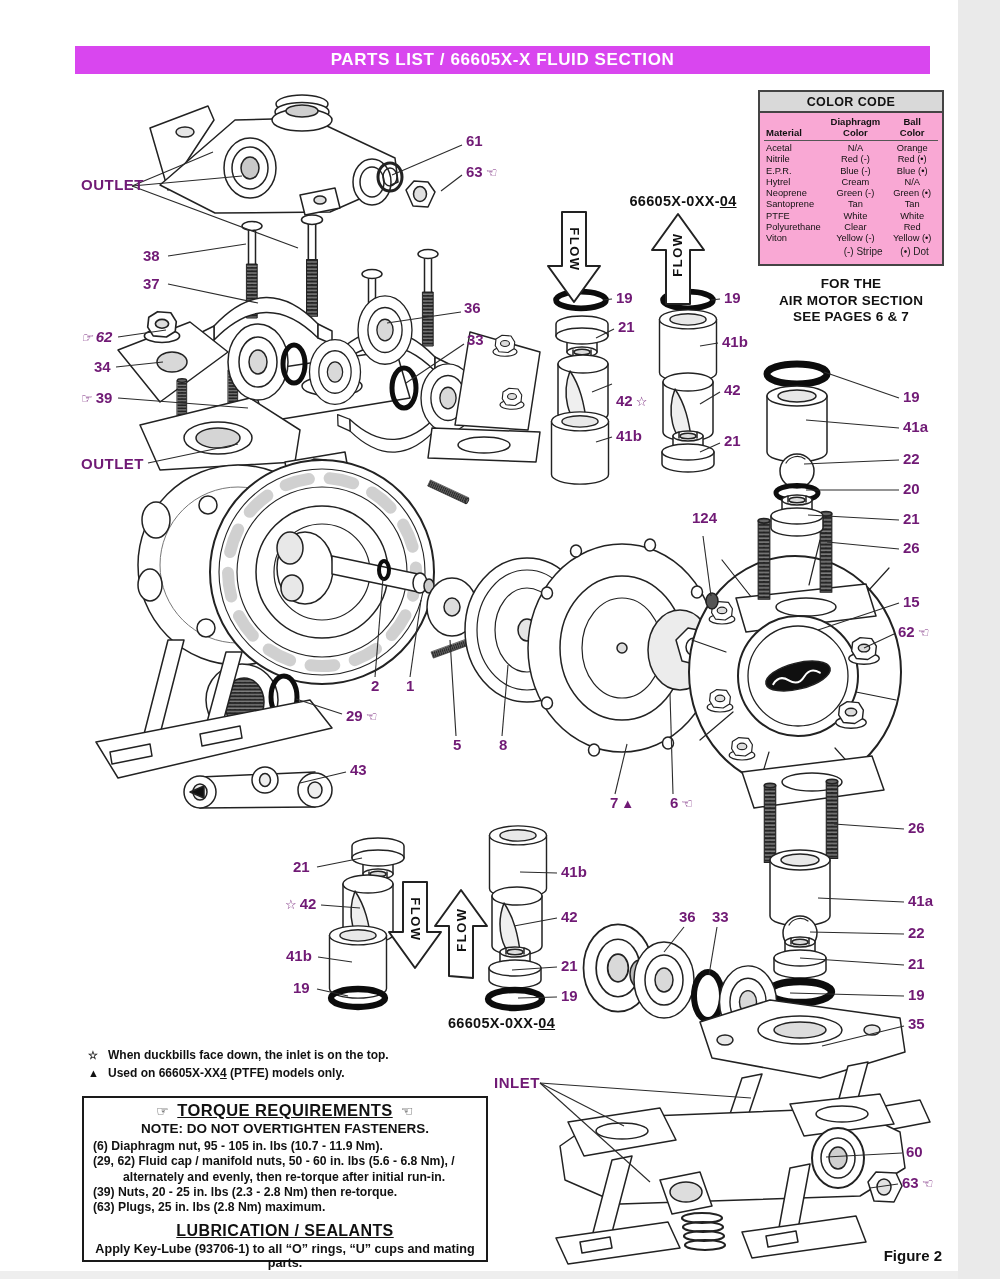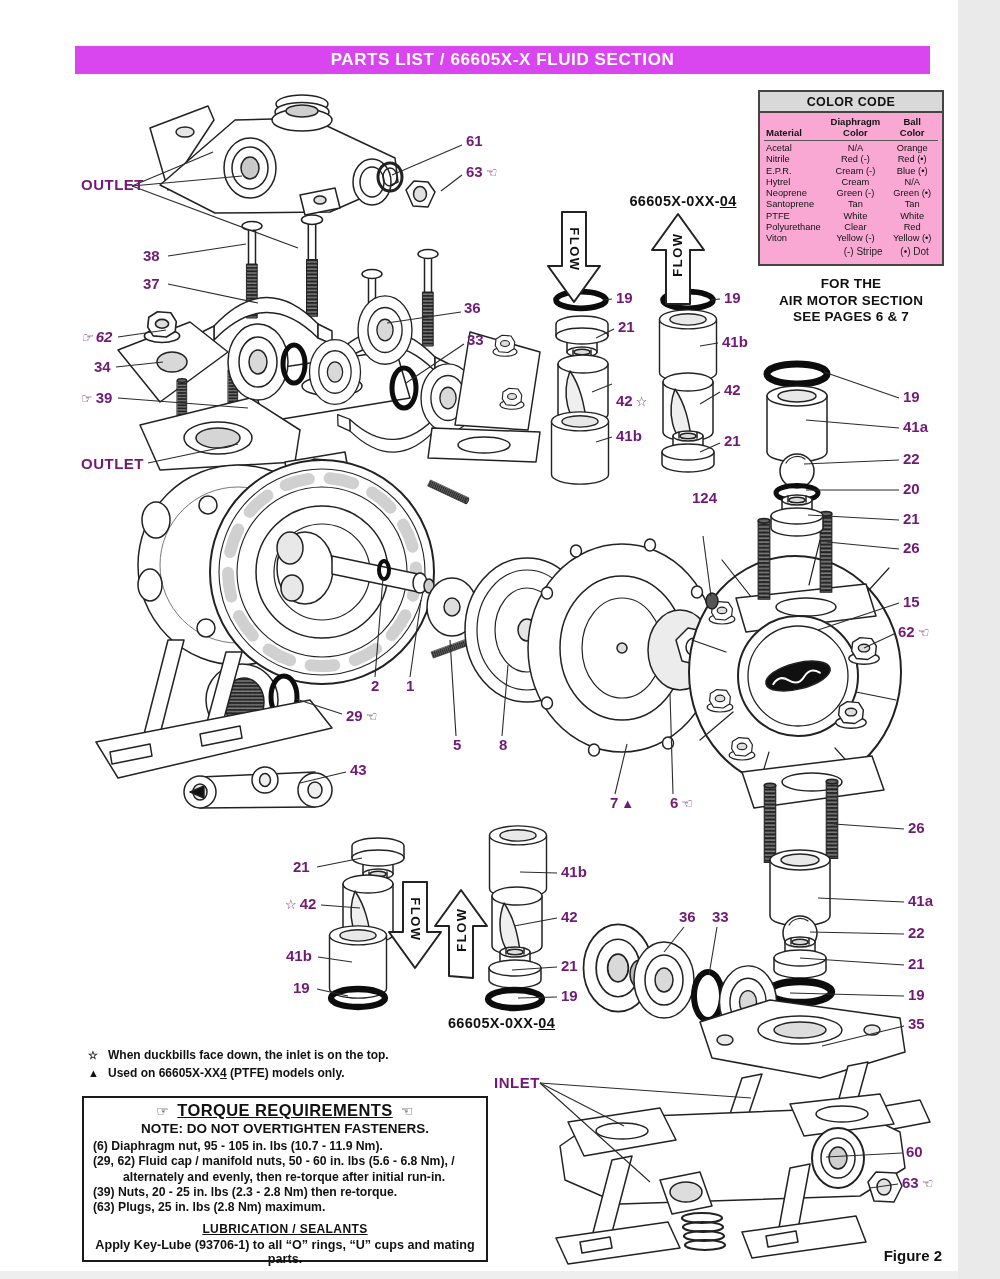--- a/index.html
+++ b/index.html
@@ -53,21 +53,21 @@
 
   
   #tq{position:absolute;left:82px;top:1096px;width:406px;height:166px;border:2.5px solid #1a1a1a;
       box-sizing:border-box;padding:3px 9px 0 9px;background:#fff}
   #tq .tq-title{ text-align:center;font-weight:bold;font-size:16.5px;letter-spacing:.4px}
   #tq .tq-title .t{text-decoration:underline}
   #tq .tq-title .ico{font-size:14px;text-decoration:none;margin:0 8px;font-weight:normal}
   #tq .tq-note{text-align:center;font-weight:bold;font-size:13.5px;margin-top:1px}
   #tq-items{margin-top:3px}
   .tq-item{font-weight:bold;font-size:12.2px;line-height:15.3px;padding-left:30px;text-indent:-30px}
-  #tq .lube-title{text-align:center;font-weight:bold;font-size:12px;text-decoration:underline;margin-top:7px;letter-spacing:.4px}
+  #tq .lube-title{text-align:center;font-weight:bold;font-size:16px;text-decoration:underline;margin-top:7px;letter-spacing:.4px}
   #tq .lube-text{text-align:center;font-weight:bold;font-size:12.6px;margin-top:2px}
 
   #figlabel{position:absolute;left:850px;top:1247px;width:92px;text-align:right;font-weight:bold;font-size:15px}
 
   svg{position:absolute;left:0;top:0}
   #leads{pointer-events:none}
 </style>
 </head>
 <body>
 
@@ -466,21 +466,21 @@
           <span class="cc-c1">N/A</span>
           <span class="cc-c2">Orange</span>
         </div>
         <div class="cc-row">
           <span class="cc-c0">Nitrile</span>
           <span class="cc-c1">Red (-)</span>
           <span class="cc-c2">Red (•)</span>
         </div>
         <div class="cc-row">
           <span class="cc-c0">E.P.R.</span>
-          <span class="cc-c1">Cream (-)</span>
+          <span class="cc-c1">Blue (-)</span>
           <span class="cc-c2">Blue (•)</span>
         </div>
         <div class="cc-row">
           <span class="cc-c0">Hytrel</span>
           <span class="cc-c1">Cream</span>
           <span class="cc-c2">N/A</span>
         </div>
         <div class="cc-row">
           <span class="cc-c0">Neoprene</span>
           <span class="cc-c1">Green (-)</span>
@@ -551,21 +551,21 @@
       <div class="callout" style="left: 616px; top: 372px; margin-top: 19px;"><span>42</span><span class="ico">☆</span></div>
       <div class="callout" style="left: 724px; top: 380px;"><span>42</span></div>
       <div class="callout" style="left: 616px; top: 426px;"><span>41b</span></div>
       <div class="callout" style="left: 724px; top: 431px;"><span>21</span></div>
       <div class="callout" style="left: 903px; top: 387px;"><span>19</span></div>
       <div class="callout" style="left: 903px; top: 417px;"><span>41a</span></div>
       <div class="callout" style="left: 903px; top: 449px;"><span>22</span></div>
       <div class="callout" style="left: 903px; top: 479px;"><span>20</span></div>
       <div class="callout" style="left: 903px; top: 509px;"><span>21</span></div>
       <div class="callout" style="left: 903px; top: 538px;"><span>26</span></div>
-      <div class="callout" style="left: 692px; top: 488px;"><span>124</span></div>
+      <div class="callout" style="left: 692px; top: 508px;"><span>124</span></div>
       <div class="callout" style="left: 903px; top: 592px;"><span>15</span></div>
       <div class="callout" style="left: 898px; top: 622px;"><span>62</span><span class="ico">☜</span></div>
       <div class="callout" style="left: 371px; top: 676px;"><span>2</span></div>
       <div class="callout" style="left: 406px; top: 676px;"><span>1</span></div>
       <div class="callout" style="left: 346px; top: 706px;"><span>29</span><span class="ico">☜</span></div>
       <div class="callout" style="left: 453px; top: 735px;"><span>5</span></div>
       <div class="callout" style="left: 499px; top: 735px;"><span>8</span></div>
       <div class="callout" style="left: 350px; top: 760px;"><span>43</span></div>
       <div class="callout" style="left: 610px; top: 793px;"><span>7</span><span class="ico">▲</span></div>
       <div class="callout" style="left: 670px; top: 793px;"><span>6</span><span class="ico">☜</span></div>

